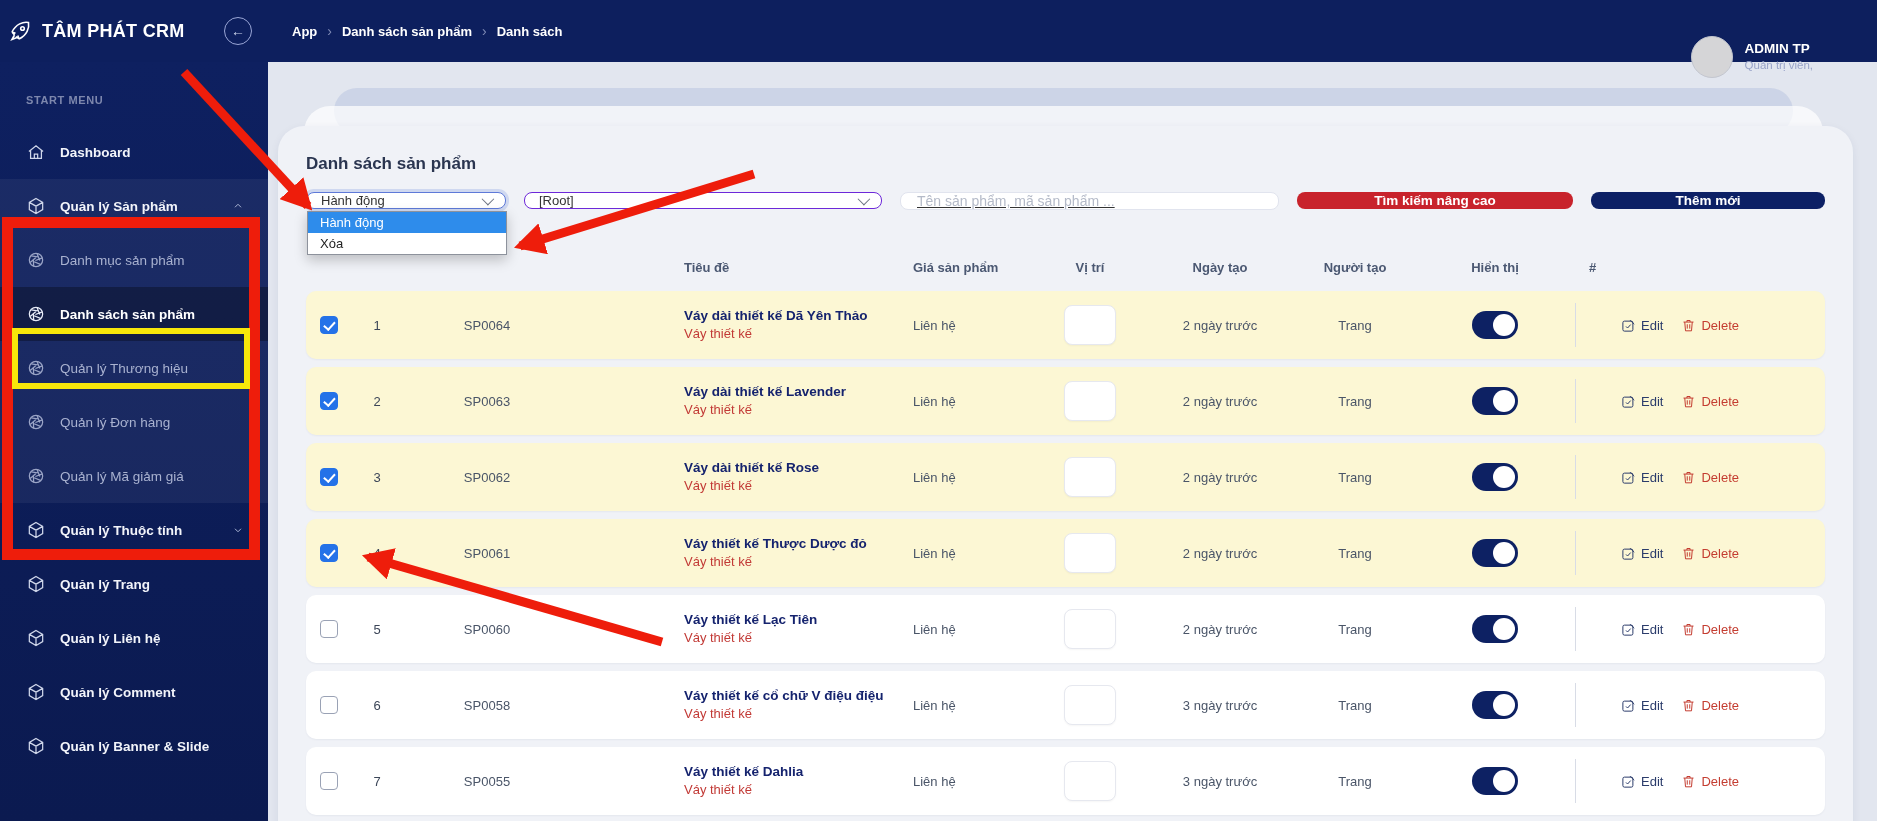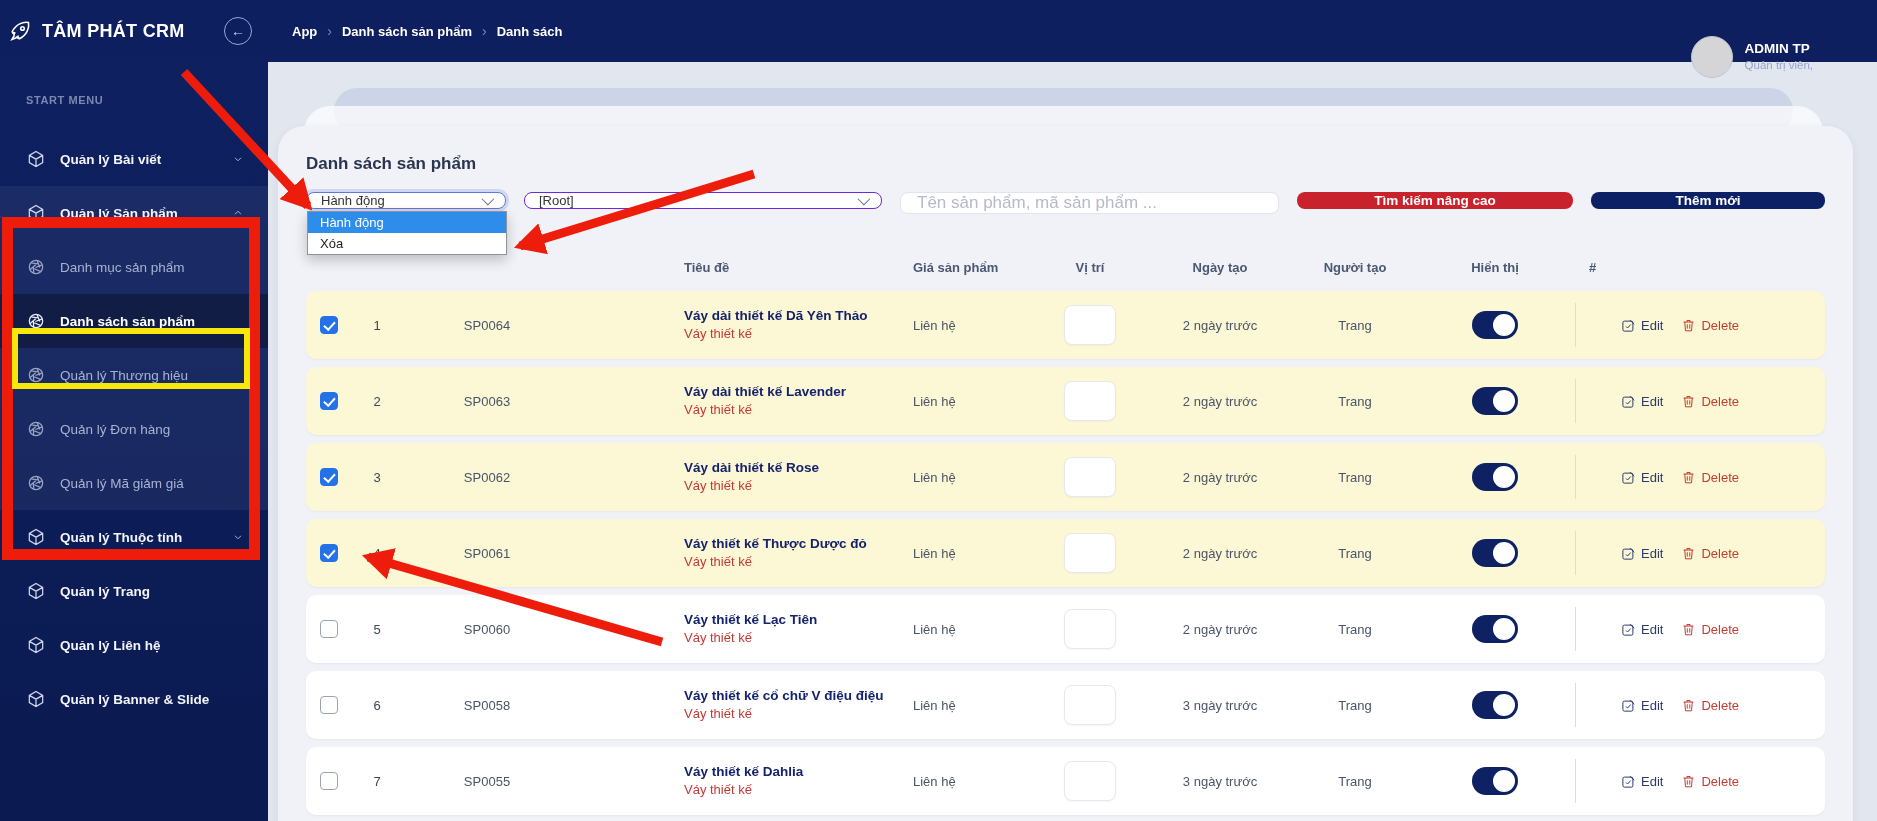--- a/index.html
+++ b/index.html
@@ -28,21 +28,21 @@
   .userbox{display:flex;align-items:center;gap:12px;cursor:pointer;}
   .avatar{width:40px;height:40px;border-radius:50%;background:#d5d5d7;border:1px solid #c3c6cf;}
   .user-meta{display:flex;flex-direction:column;line-height:1.25;}
   .user-name{color:#fff;font-size:13.5px;font-weight:bold;}
   .user-role{color:#98a3c8;font-size:11.5px;}
   
   .sidebar{
     position:absolute;left:0;top:62px;width:268px;bottom:0;
     background:linear-gradient(180deg,#0e2060 0%,#0b1a50 100%);z-index:4;
   }
-  .side-label{margin:32px 0 26px 26px;color:#7d87ad;font-size:11px;font-weight:bold;letter-spacing:.6px;}
+  .side-label{margin:32px 0 19px 26px;color:#7d87ad;font-size:11px;font-weight:bold;letter-spacing:.6px;}
   .nav-item{
     height:54px;display:flex;align-items:center;gap:14px;padding-left:26px;
     color:#f2f4fa;font-size:13.5px;font-weight:bold;cursor:pointer;box-sizing:border-box;
   }
   .nav-item .nav-ic{width:20px;height:20px;flex:none;stroke:#cfd6ea;fill:none;stroke-width:1.5;}
   .nav-item .chev{margin-left:auto;margin-right:24px;width:12px;height:12px;stroke:#aab4d4;fill:none;stroke-width:2;}
   .chev.up{transform:rotate(180deg);}
   .submenu-panel{background:rgba(255,255,255,.055);}
   .nav-item.sub{color:#a9b2d0;font-weight:normal;}
   .nav-item.sub .nav-ic{stroke:#9aa4c6;}
@@ -62,22 +62,23 @@
   
   .filter-row{display:flex;gap:18px;align-items:flex-start;height:40px;}
   .sel{background:#fff;border-radius:8px;display:flex;align-items:center;
     font-size:13px;color:#333;padding:0 14px;box-sizing:border-box;cursor:pointer;position:relative;}
   .sel-action{width:200px;border:1.5px solid #5e79d8;box-shadow:0 0 0 3px rgba(92,122,220,.22);}
   .sel-root{width:358px;border:1px solid #6d28d9;}
   .sel-chev{margin-left:auto;width:8px;height:8px;border-right:1.6px solid #6b7280;border-bottom:1.6px solid #6b7280;
     transform:rotate(45deg) translateY(-2px);}
   .search-input{
     flex:1;border:1px solid #e1e4ee;border-radius:8px;background:#fff;
-    font-size:17px;color:#333;padding:0 16px;outline:none;
+    font-size:14px;color:#333;padding:0 16px;outline:none;
     font-family:"Liberation Sans","DejaVu Sans",sans-serif;
+    text-decoration:underline;
   }
   .search-input::placeholder{color:#b4bac8;}
   .btn{border:none;border-radius:8px;color:#fff;font-size:13.5px;font-weight:bold;cursor:pointer;
     font-family:"Liberation Sans","DejaVu Sans",sans-serif;}
   .btn-red{width:276px;background:#c8232c;}
   .btn-navy{width:234px;background:#0c2065;}
   
   .dropdown-panel{
     position:absolute;left:0;top:calc(100% + 3px);width:198px;background:#fff;
     border:1px solid #8d929c;box-shadow:0 5px 12px rgba(0,0,0,.22);z-index:50;
@@ -183,26 +184,23 @@
       </div>
     </div>
   </div>
 </div>
 
 <div class="sidebar">
   <div class="side-label">START MENU</div>
   <nav>
     <div class="nav-item">
       <svg class="nav-ic">
-          <use href="#i-cube"></use>
-        </svg>
-      <span>Quản lý Bài viết</span>
-      <svg class="chev">
-          <use href="#i-chevron"></use>
-        </svg>
+          <use href="#i-home"></use>
+        </svg>
+      <span>Dashboard</span>
     </div>
     <div class="submenu-panel">
       <div class="nav-item">
         <svg class="nav-ic">
             <use href="#i-cube"></use>
           </svg>
         <span>Quản lý Sản phẩm</span>
         <svg class="chev up">
             <use href="#i-chevron"></use>
           </svg>
@@ -251,20 +249,26 @@
       <svg class="nav-ic">
           <use href="#i-cube"></use>
         </svg>
       <span>Quản lý Trang</span>
     </div>
     <div class="nav-item">
       <svg class="nav-ic">
           <use href="#i-cube"></use>
         </svg>
       <span>Quản lý Liên hệ</span>
+    </div>
+    <div class="nav-item">
+      <svg class="nav-ic">
+          <use href="#i-cube"></use>
+        </svg>
+      <span>Quản lý Comment</span>
     </div>
     <div class="nav-item">
       <svg class="nav-ic">
           <use href="#i-cube"></use>
         </svg>
       <span>Quản lý Banner &amp; Slide</span>
     </div>
   </nav>
 </div>
 

